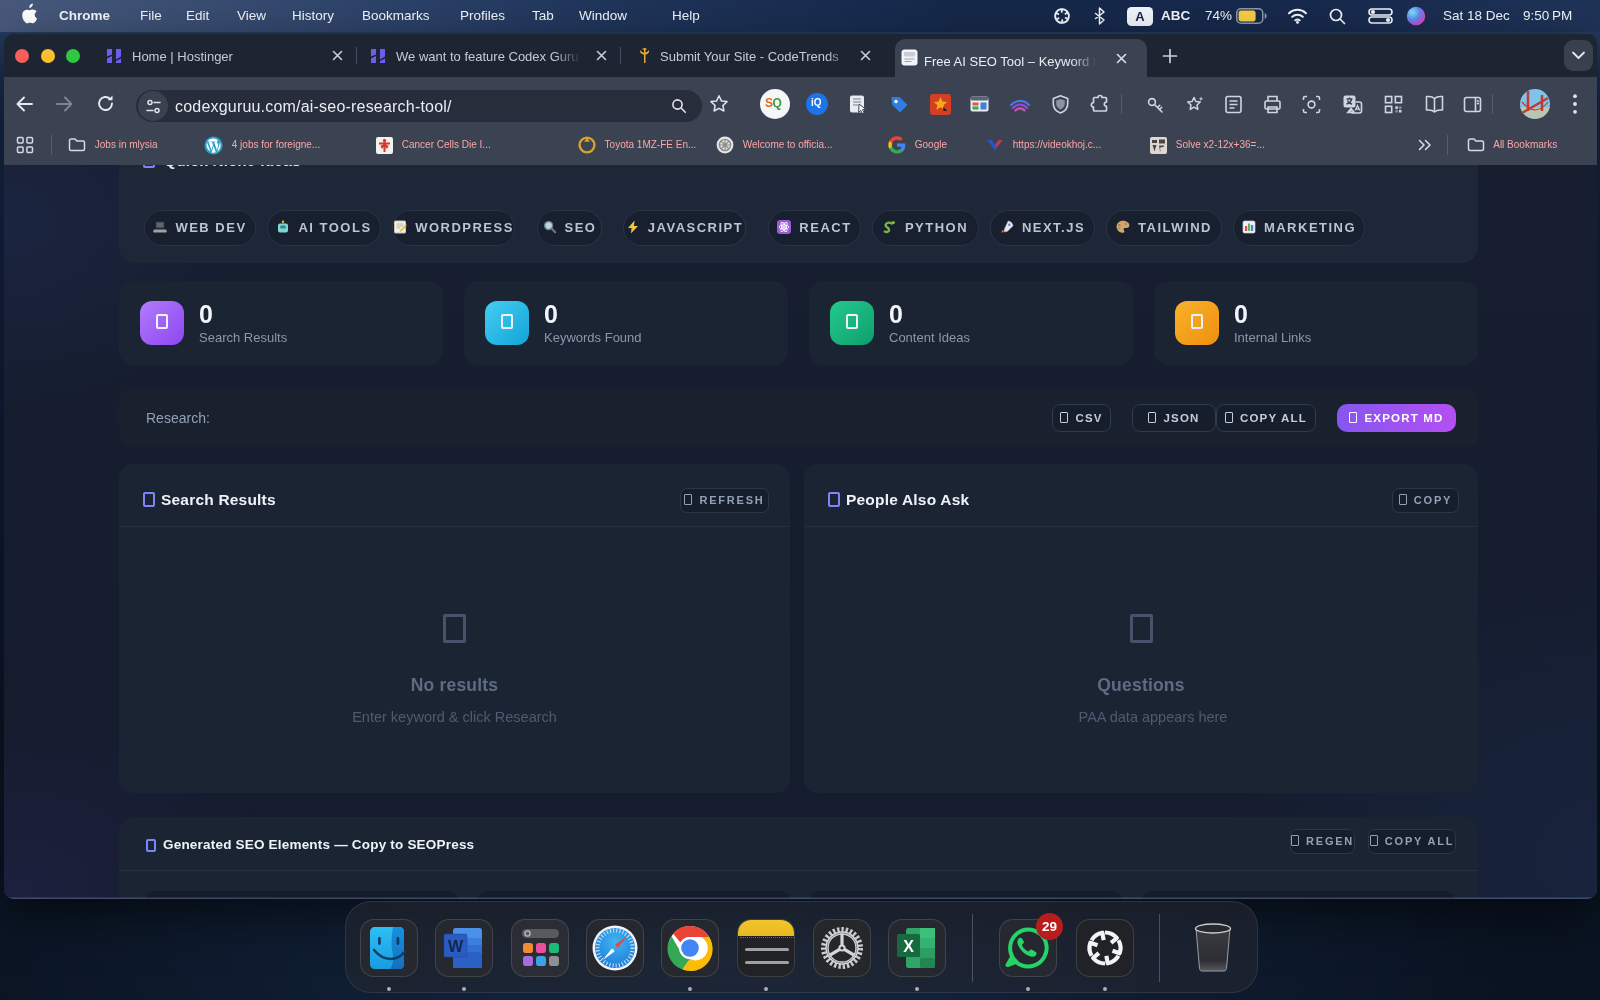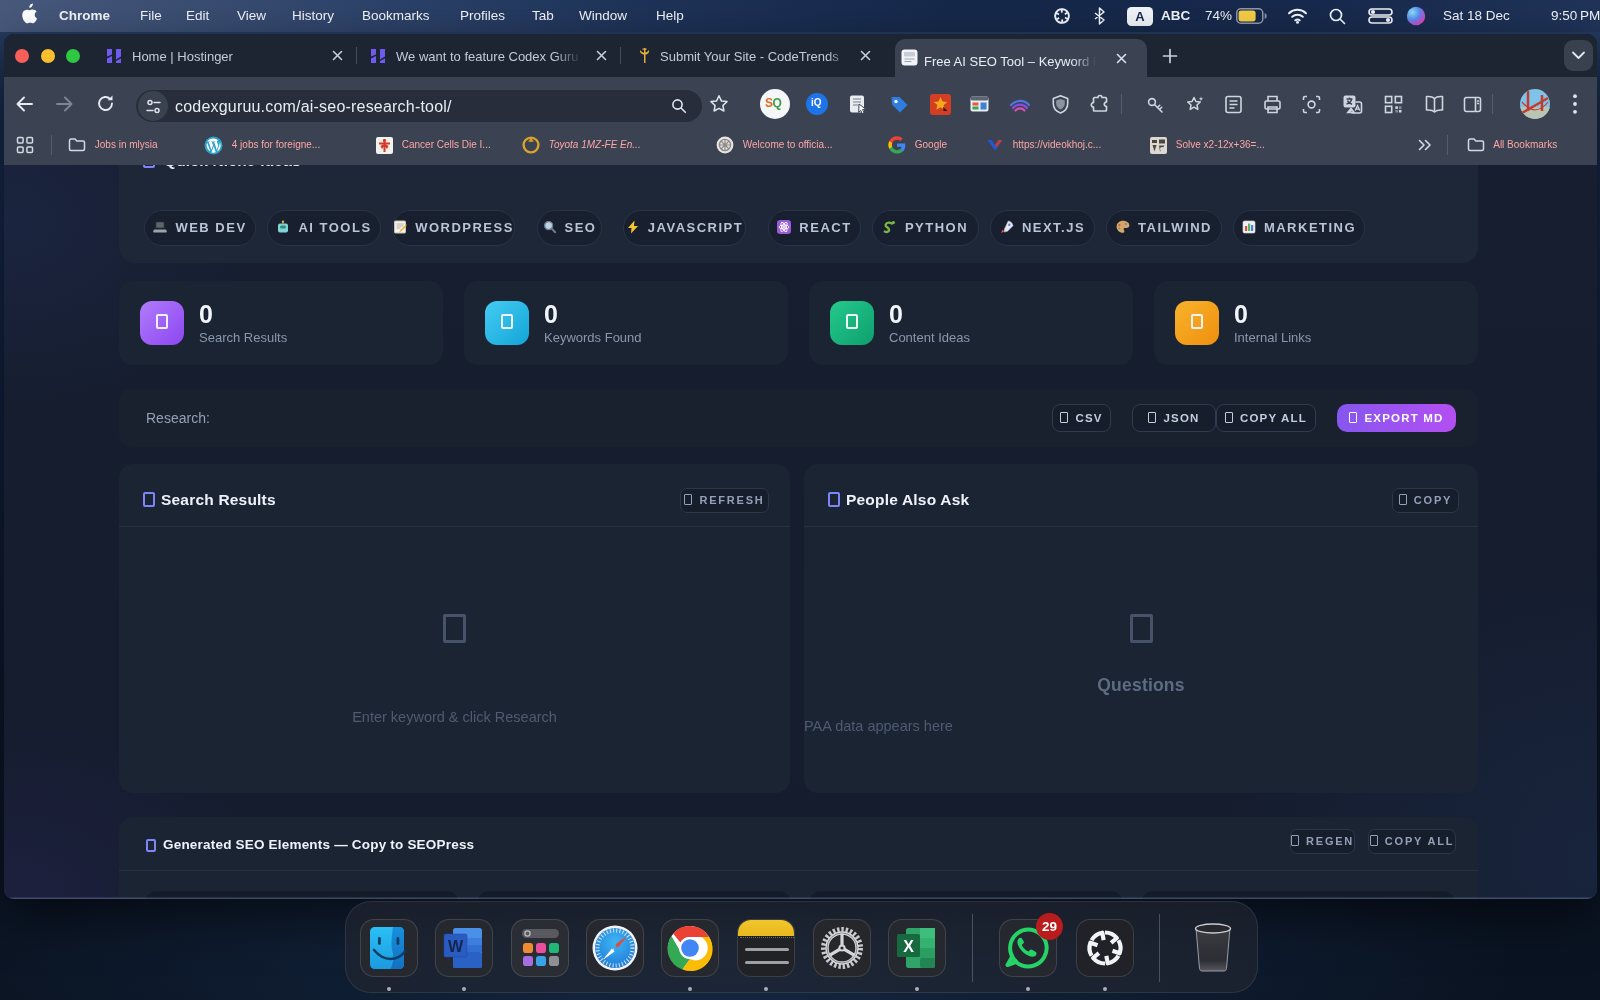--- a/index.html
+++ b/index.html
@@ -90,21 +90,21 @@
   </div>
   <div class="mi bold" style="left:59px;">Chrome</div>
   <div class="mi" style="left:140px;">File</div>
   <div class="mi" style="left:186px;">Edit</div>
   <div class="mi" style="left:237px;">View</div>
   <div class="mi" style="left:292px;">History</div>
   <div class="mi" style="left:362px;">Bookmarks</div>
   <div class="mi" style="left:460px;">Profiles</div>
   <div class="mi" style="left:532px;">Tab</div>
   <div class="mi" style="left:579px;">Window</div>
-  <div class="mi" style="left:656px;">Help</div>
+  <div class="mi" style="left:672px;">Help</div>
   <svg class="abs" style="left:1051px;top:5px;" width="22" height="22" viewBox="0 0 56 56">
       <g fill="none" stroke="#f2f5fa" stroke-width="4.6" stroke-linejoin="round">
         <g transform="rotate(0 28 28)">
           <path d="M 28 10.5 A 17.5 17.5 0 0 1 42.8 18.7 L 35.2 23.4"></path>
         </g>
         <g transform="rotate(60 28 28)">
           <path d="M 28 10.5 A 17.5 17.5 0 0 1 42.8 18.7 L 35.2 23.4"></path>
         </g>
         <g transform="rotate(120 28 28)">
           <path d="M 28 10.5 A 17.5 17.5 0 0 1 42.8 18.7 L 35.2 23.4"></path>
@@ -158,21 +158,21 @@
         <radialGradient id="siri" cx=".3" cy=".3" r=".9">
           <stop offset="0" stop-color="#8be0f7"></stop>
           <stop offset=".45" stop-color="#5a8df2"></stop>
           <stop offset=".75" stop-color="#c44fd0"></stop>
           <stop offset="1" stop-color="#f25a8a"></stop>
         </radialGradient>
       </defs>
       <circle cx="10" cy="10" r="9.2" fill="url(#siri)"></circle>
     </svg>
   <div class="mi" style="left:1443px;">Sat 18 Dec</div>
-  <div class="mi" style="left:1523px;margin-left:28px;">9:50 PM</div>
+  <div class="mi" style="left:1523px;">9:50 PM</div>
 </div>
 
 <div id="win">
   <div id="tabstrip">
     <div class="light" style="left:11px;background:#f95f58;"></div>
     <div class="light" style="left:36.5px;background:#fbbe2e;"></div>
     <div class="light" style="left:62px;background:#2fc841;"></div>
 
     <svg class="abs" style="left:102px;top:14px;" width="16" height="16" viewBox="0 0 16 16">
         <path fill="#6f5bf0" d="M1 1h5v5.5L1 8.5zM10 1h5v7.5l-5 3zM1 10.5l5-2.5v7H1zM10 13l5-2.5V15h-5z"></path>
@@ -396,21 +396,21 @@
       4 jobs for foreigne...</div>
     <div class="bm" style="left:372px;">
       <svg width="17" height="17" viewBox="0 0 17 17">
           <rect width="17" height="17" rx="2" fill="#f4f0ec"></rect>
           <path fill="#d43b2a" d="M7.5 2h2v13h-2z"></path>
           <circle cx="8.5" cy="3.5" r="1.6" fill="#d43b2a"></circle>
           <path fill="#d43b2a" d="M3 5.5h11v2H3z"></path>
           <path fill="#d43b2a" d="M4.5 9l3-2 1 2-2.5 3zM12.5 9l-3-2-1 2 2.5 3z"></path>
         </svg>
       Cancer Cells Die I...</div>
-    <div class="bm" style="left:518px;font-style:italic;">
+    <div class="bm" style="left:574px;">
       <svg width="18" height="18" viewBox="0 0 18 18">
           <circle cx="9" cy="9" r="7.4" fill="none" stroke="#d9a32a" stroke-width="2.4"></circle>
           <path fill="#d9a32a" d="M9 1.6l2.8 4.2H6.2z"></path>
         </svg>
       Toyota 1MZ-FE En...</div>
     <div class="bm" style="left:712px;">
       <svg width="18" height="18" viewBox="0 0 18 18">
           <circle cx="9" cy="9" r="8.4" fill="#e8e6e2"></circle>
           <circle cx="9" cy="9" r="5.6" fill="none" stroke="#8a8a88" stroke-width="1.4"></circle>
           <path stroke="#8a8a88" stroke-width="1.2" d="M9 3.4v11.2M3.4 9h11.2M5 5l8 8M13 5l-8 8"></path>
@@ -547,31 +547,32 @@
       <div class="dbtn" style="left:1097px;top:15px;width:100px;"><span class="tofus"></span>COPY ALL</div>
       <div class="dbtn" style="left:1218px;top:15px;width:119px;border-radius:10px;background:linear-gradient(90deg,#8656ef,#b44ff2);border:none;color:#fff;line-height:28px;"><span class="tofus" style="border-color:#fff;"></span>EXPORT MD</div>
     </div>
 
     <div class="card" style="left:115px;top:299px;width:671px;height:329px;">
       <div class="abs" style="left:24px;top:27px;"><span class="tofu" style="vertical-align:-2px;"></span></div>
       <div class="ptitle" style="left:42px;top:27px;font-size:15.5px;letter-spacing:.2px;">Search Results</div>
       <div class="hbtn" style="left:561px;top:24px;width:89px;"><span class="tofus"></span>REFRESH</div>
       <div class="abs" style="left:0;top:62px;width:671px;height:1px;background:#27303f;"></div>
       <div class="bigtofu" style="left:324px;top:150px;"></div>
+      <div class="abs" style="left:0;top:211px;width:671px;text-align:center;font-size:17.5px;font-weight:700;color:#5e6c83;letter-spacing:.2px;">No results</div>
       <div class="abs" style="left:0;top:245px;width:671px;text-align:center;font-size:14.5px;color:#4e5b71;">Enter keyword &amp; click Research</div>
     </div>
 
     <div class="card" style="left:800px;top:299px;width:674px;height:329px;">
       <div class="abs" style="left:24px;top:27px;"><span class="tofu" style="vertical-align:-2px;"></span></div>
       <div class="ptitle" style="left:42px;top:27px;font-size:15.5px;letter-spacing:.2px;">People Also Ask</div>
       <div class="hbtn" style="left:588px;top:24px;width:67px;"><span class="tofus"></span>COPY</div>
       <div class="abs" style="left:0;top:62px;width:674px;height:1px;background:#27303f;"></div>
       <div class="bigtofu" style="left:326px;top:150px;"></div>
       <div class="abs" style="left:0;top:211px;width:674px;text-align:center;font-size:17.5px;font-weight:700;color:#5e6c83;letter-spacing:.2px;">Questions</div>
-      <div class="abs" style="left:0;top:245px;width:674px;text-align:left;font-size:14.5px;color:#4e5b71;margin-top:9px;">PAA data appears here</div>
+      <div class="abs" style="left:12px;top:245px;width:674px;text-align:center;font-size:14.5px;color:#4e5b71;">PAA data appears here</div>
     </div>
 
     <div class="card" style="left:115px;top:652px;width:1359px;height:180px;">
       <div class="abs" style="left:27px;top:19px;"><span class="tofu" style="width:10px;height:13px;vertical-align:-2px;"></span></div>
       <div class="ptitle" style="left:44px;top:20px;font-size:13.5px;letter-spacing:.2px;">Generated SEO Elements — Copy to SEOPress</div>
       <div class="hbtn" style="left:1171px;top:12px;width:65px;"><span class="tofus"></span>REGEN</div>
       <div class="hbtn" style="left:1249px;top:12px;width:88px;"><span class="tofus"></span>COPY ALL</div>
       <div class="abs" style="left:0;top:53px;width:1359px;height:1px;background:#27303f;"></div>
       <div class="abs" style="left:27px;top:74px;width:312px;height:60px;background:#141c29;border-radius:10px;"></div>
       <div class="abs" style="left:359px;top:74px;width:312px;height:60px;background:#141c29;border-radius:10px;"></div>

